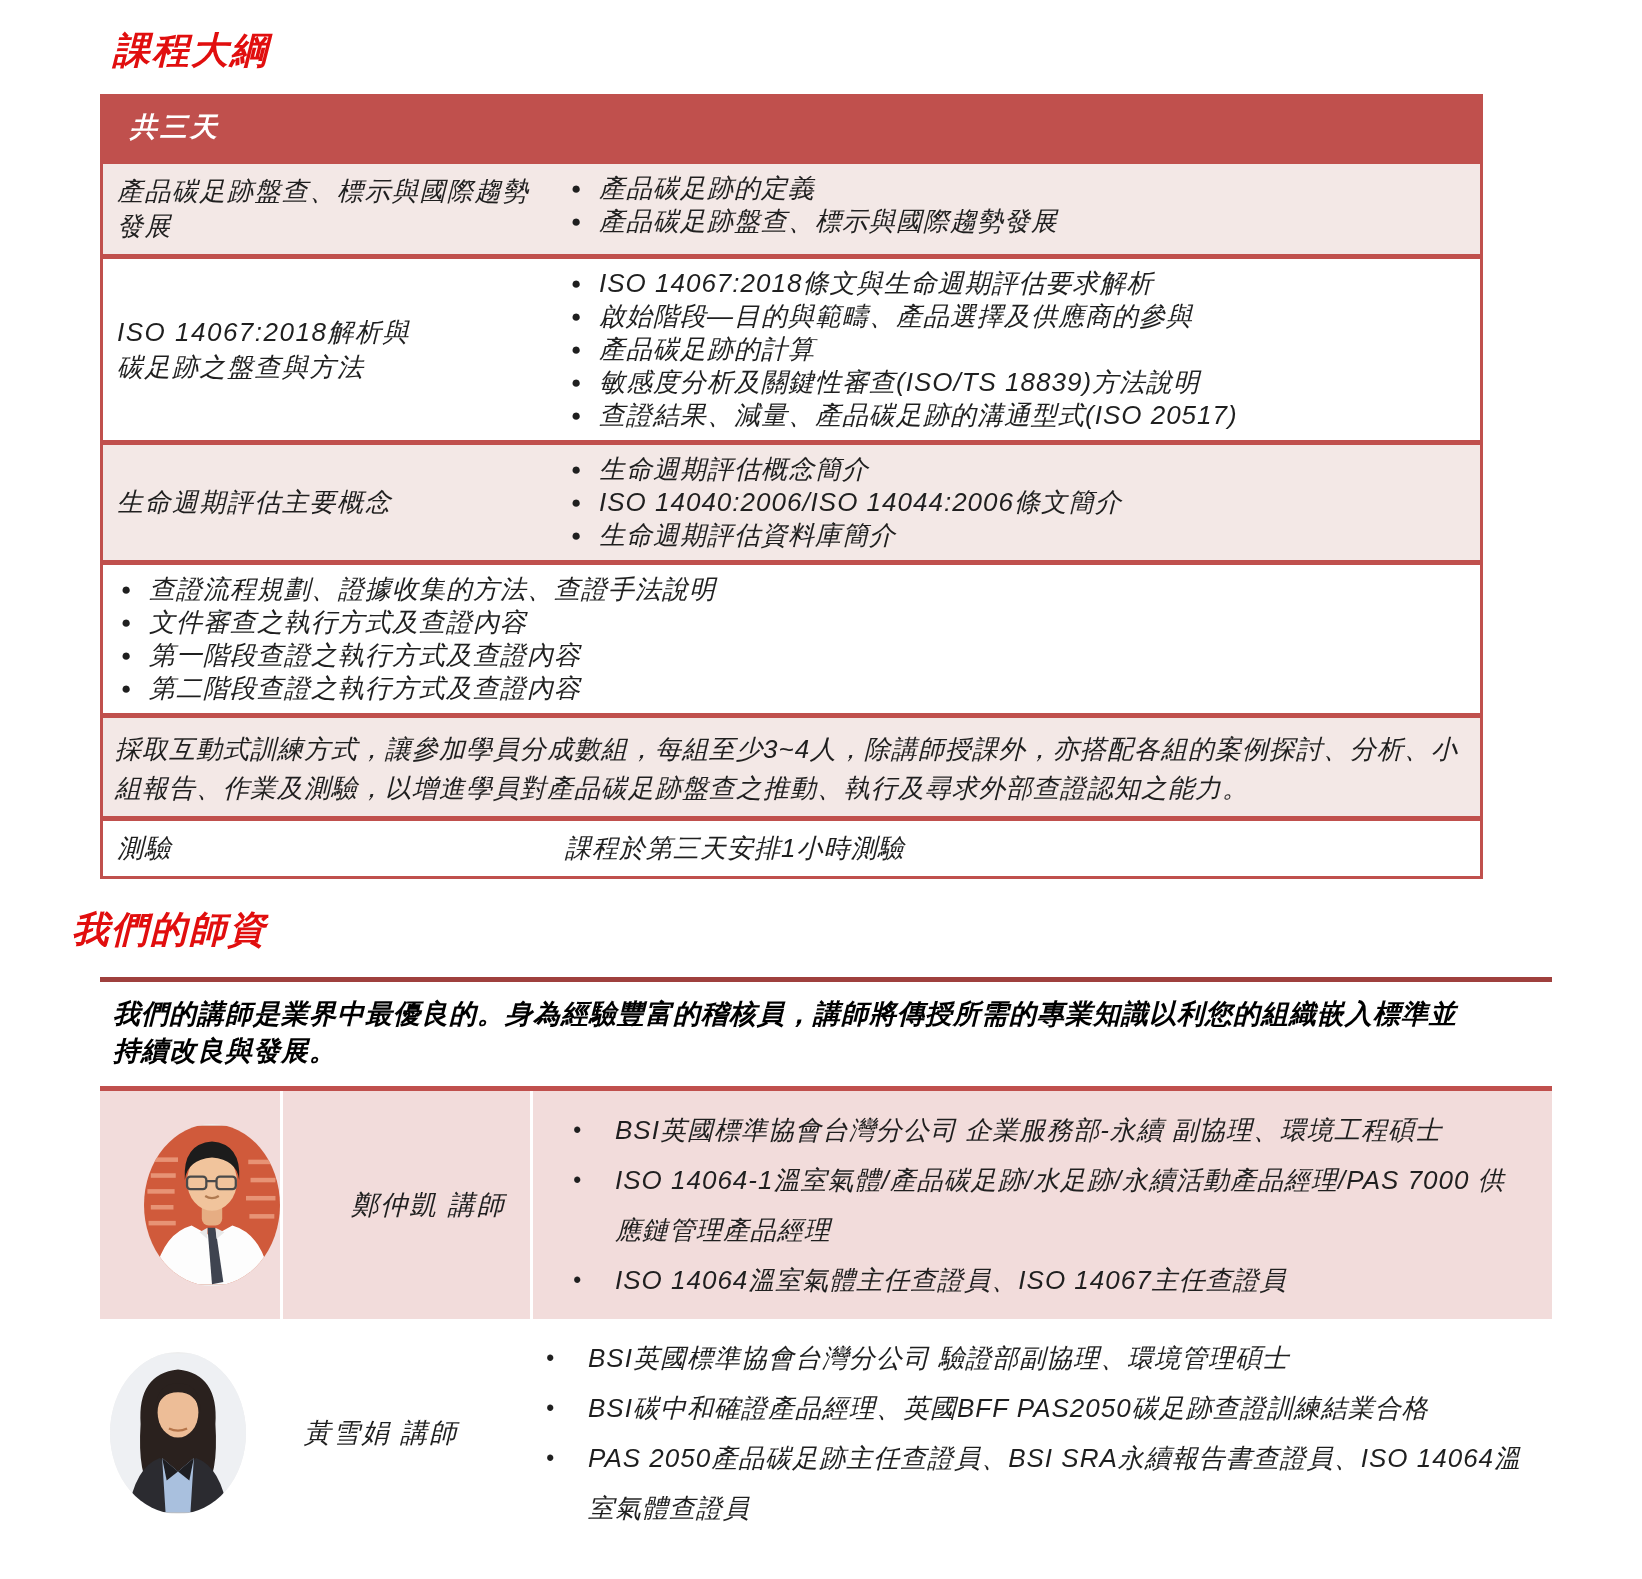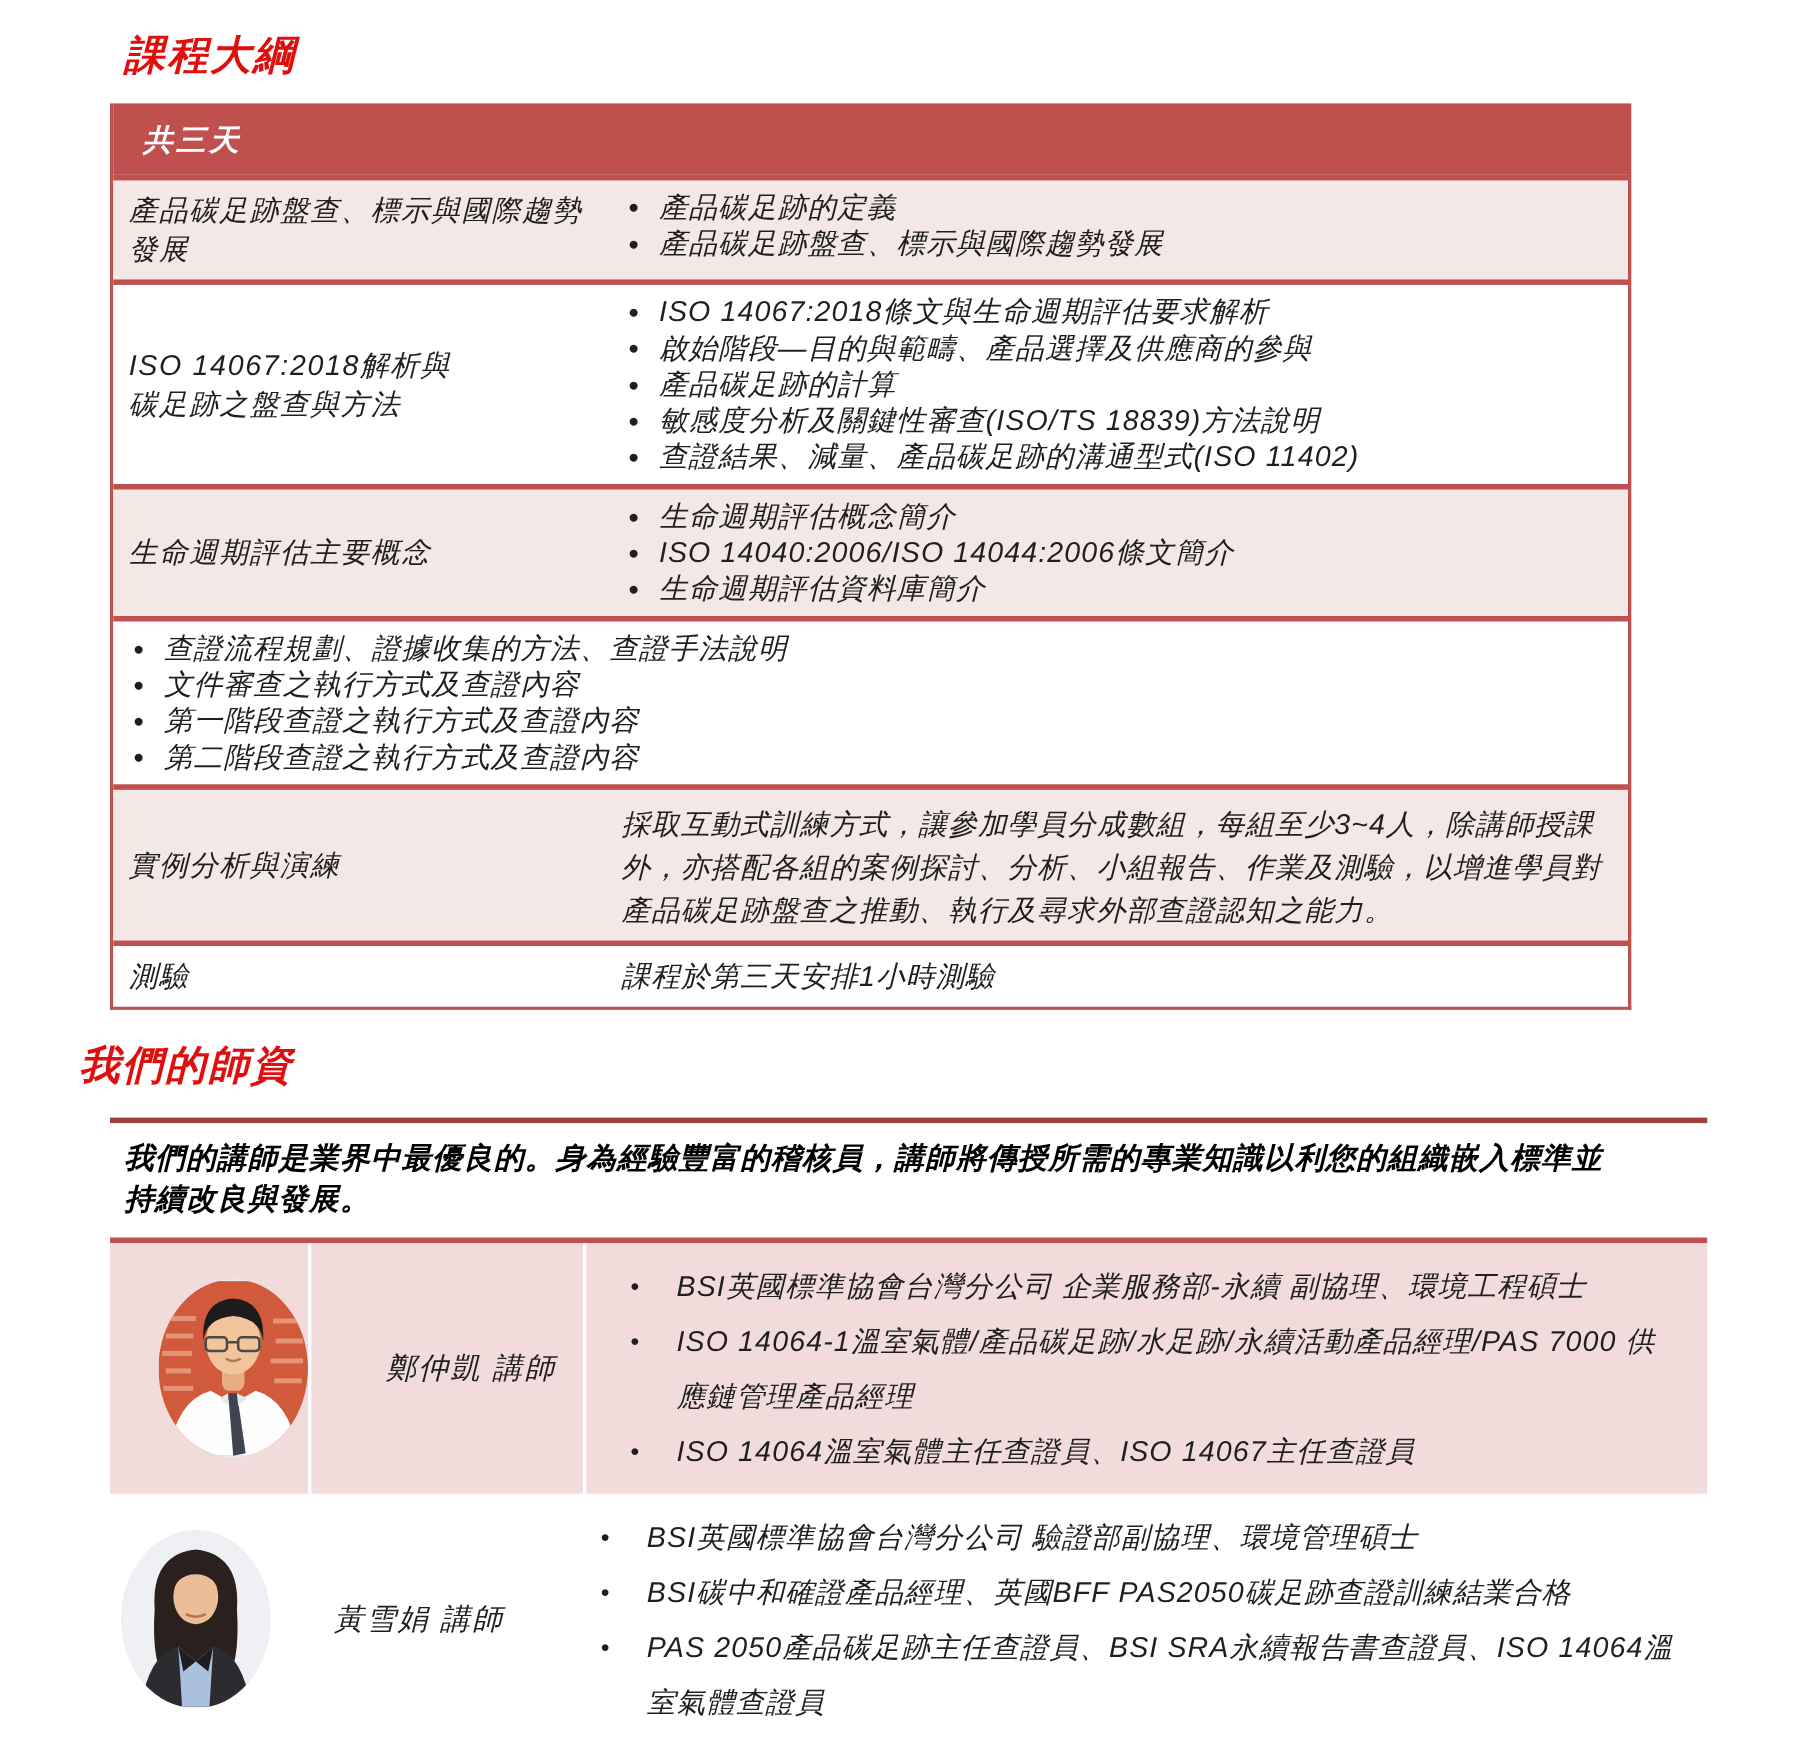--- a/index.html
+++ b/index.html
@@ -89,21 +89,21 @@
         <div class="b-line">
           <span class="b-mark">●</span>
           <span class="b-text">產品碳足跡的計算</span>
         </div>
         <div class="b-line">
           <span class="b-mark">●</span>
           <span class="b-text">敏感度分析及關鍵性審查(ISO/TS 18839)方法說明</span>
         </div>
         <div class="b-line">
           <span class="b-mark">●</span>
-          <span class="b-text">查證結果、減量、產品碳足跡的溝通型式(ISO 11402)</span>
+          <span class="b-text">查證結果、減量、產品碳足跡的溝通型式(ISO 20517)</span>
         </div>
       </div>
     </div>
 
     <div class="course-row pink">
       <div class="topic">
         <span>生命週期評估主要概念</span>
       </div>
       <div class="content">
         <div class="b-line">
@@ -136,23 +136,20 @@
           <span class="b-text">第一階段查證之執行方式及查證內容</span>
         </div>
         <div class="b-line">
           <span class="b-mark">●</span>
           <span class="b-text">第二階段查證之執行方式及查證內容</span>
         </div>
       </div>
     </div>
 
     <div class="course-row pink">
-      <div class="topic">
-        <span>實例分析與演練</span>
-      </div>
       <div class="content">
         <div class="paragraph">採取互動式訓練方式，讓參加學員分成數組，每組至少3~4人，除講師授課外，亦搭配各組的案例探討、分析、小組報告、作業及測驗，以增進學員對產品碳足跡盤查之推動、執行及尋求外部查證認知之能力。</div>
       </div>
     </div>
 
     <div class="course-row white">
       <div class="topic">
         <span>測驗</span>
       </div>
       <div class="content center">

